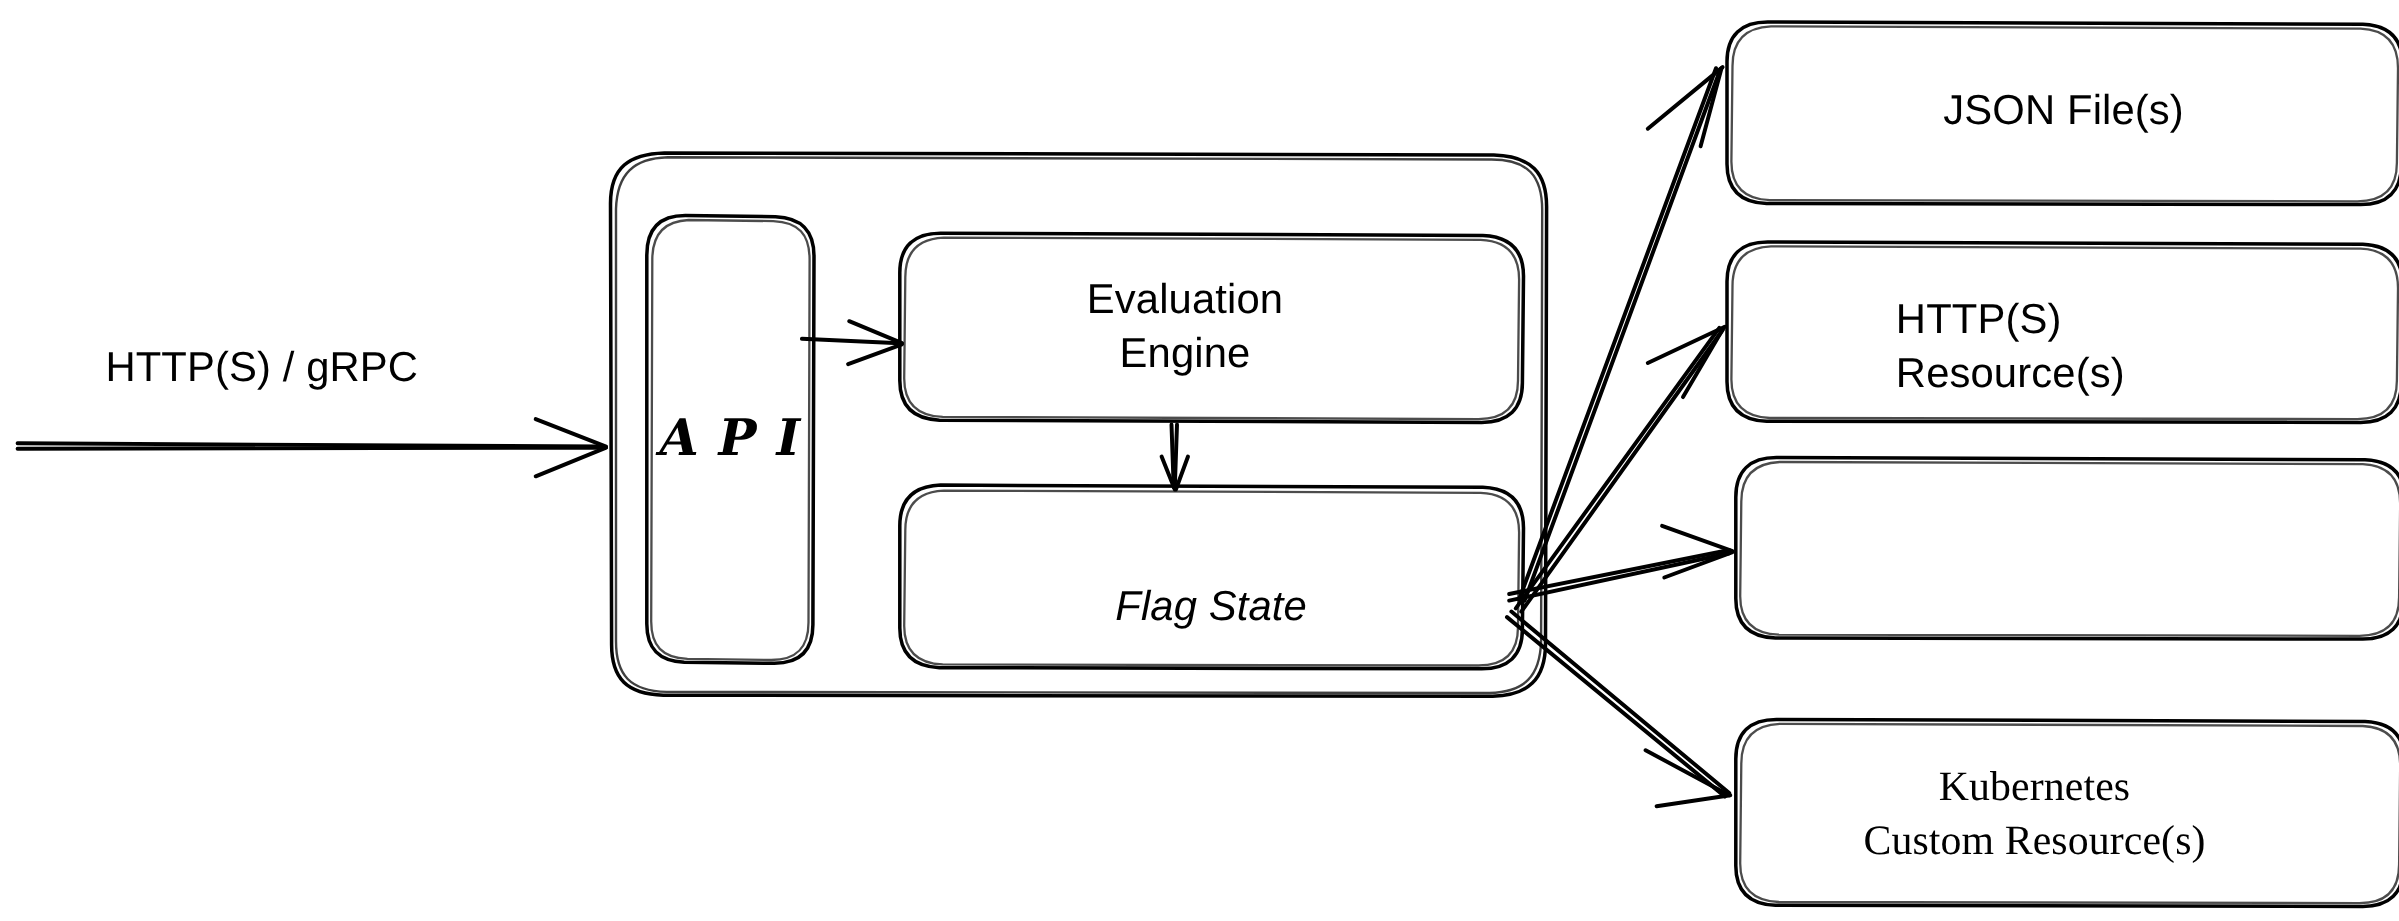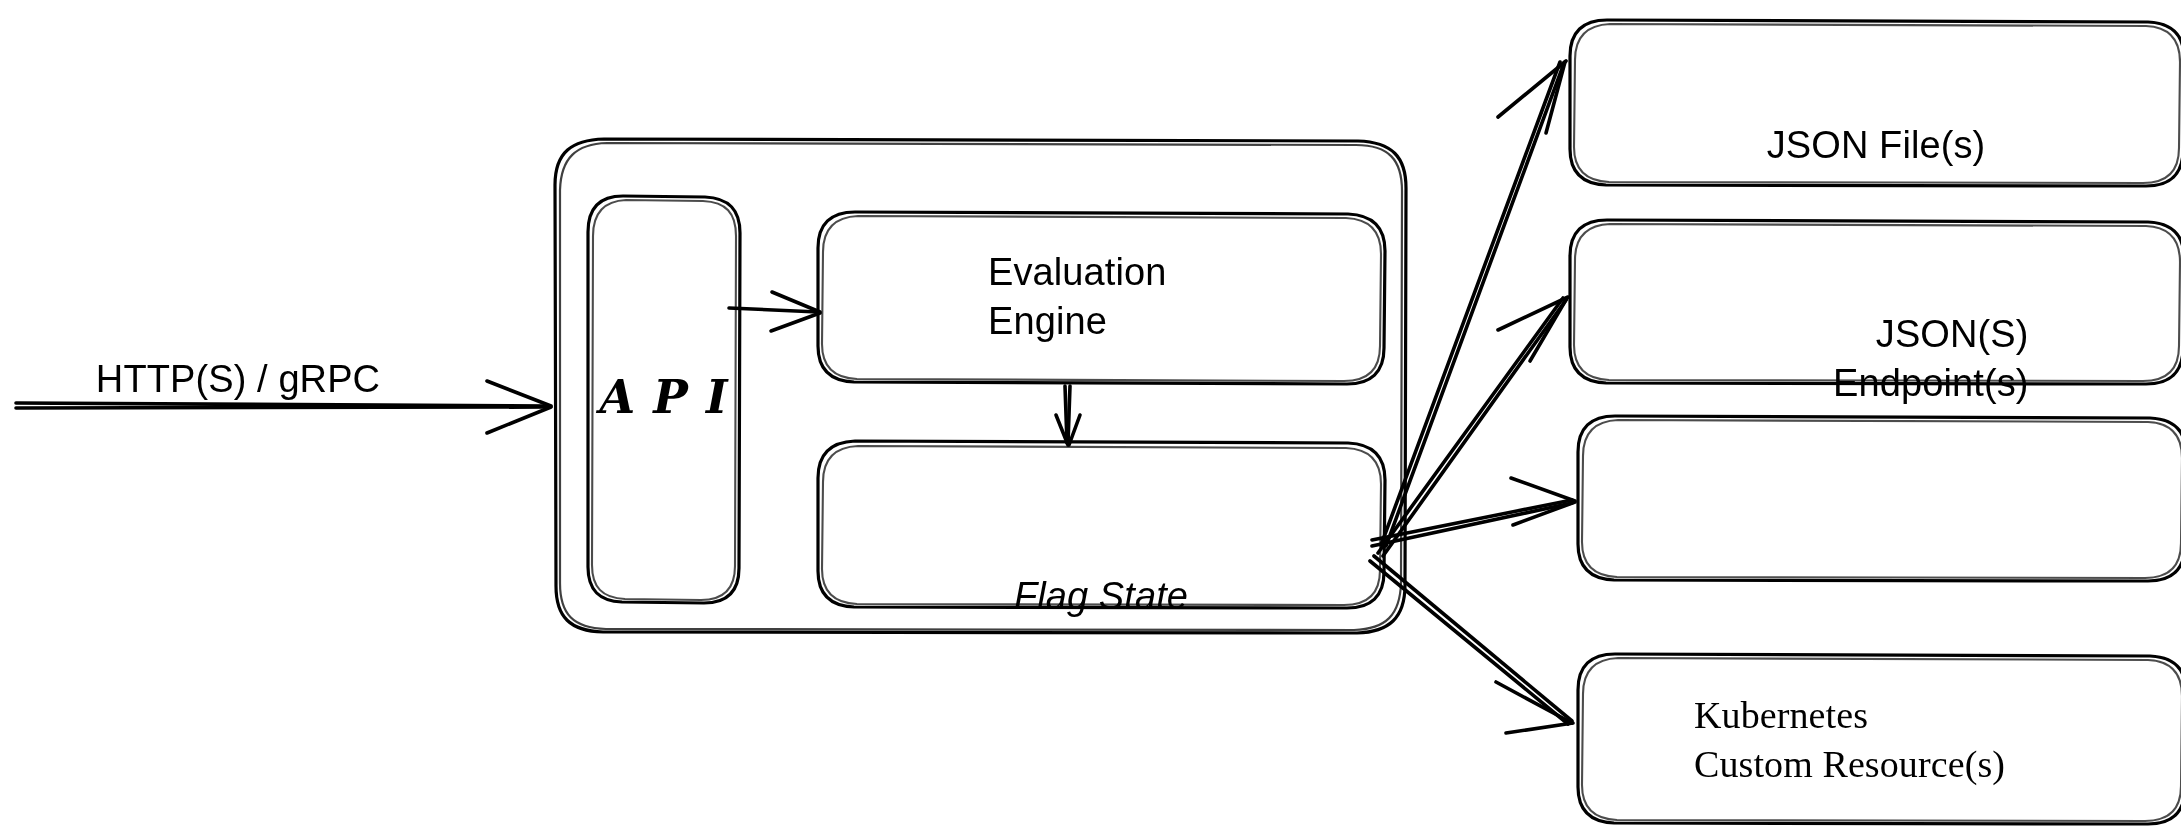--- a/index.html
+++ b/index.html
@@ -25,26 +25,25 @@
   .lbl {
     position: absolute;
     color: #000000;
     font-family: "Liberation Sans", sans-serif;
     font-size: 38px;
     line-height: 1.28;
     white-space: pre-line;
     letter-spacing: 0.1px;
   }
   .lbl.center {
-    text-align: right;
+    text-align: left;
     transform: translate(-50%, -50%);
-    margin-top: 44px;
   }
   .lbl.leftblock {
-    text-align: left;
+    text-align: center;
     transform: translateY(-50%);
   }
   .api-letters {
     position: absolute;
     color: #000000;
     font-family: "DejaVu Serif", serif;
     font-style: italic;
     font-weight: 700;
     font-size: 46px;
     line-height: 1.55;
@@ -286,19 +285,19 @@
 P
 I</div>
 
   <div class="lbl leftblock" style="left:988px; top:297px;">Evaluation
 Engine</div>
 
   <div class="lbl center" style="left:1101px; top:552px;font-style:italic;">Flag State</div>
 
   <div class="lbl center" style="left:1876px; top:101px;">JSON File(s)</div>
 
-  <div class="lbl center" style="left:1876px; top:315px;">JSON(S) Endpoint(s)</div>
+  <div class="lbl center" style="left:1876px; top:315px;">HTTP(S) Resource(s)</div>
 
 
   <div class="lbl leftblock" style="left:1694px; top:740px;font-family:Liberation Serif, serif;">Kubernetes
 Custom Resource(s)</div>
 
 </div>
 
 </body></html>

